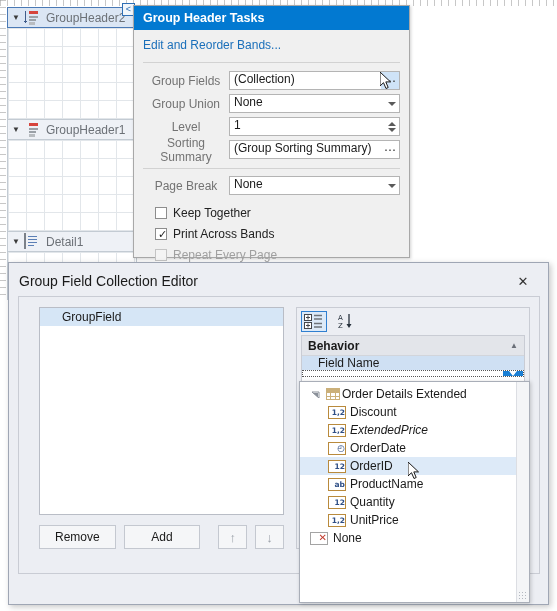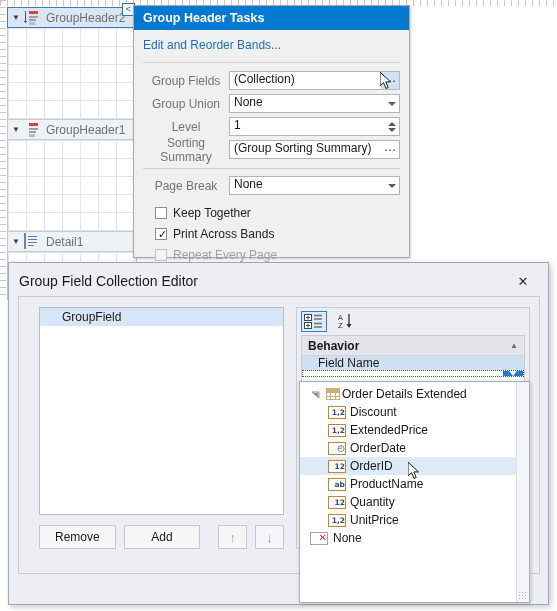--- a/index.html
+++ b/index.html
@@ -479,21 +479,21 @@
       <span class="dd-ico">
           <span class="fi num">1,2</span>
         </span>
       <span class="dd-txt" style="margin-left:4px;">Discount</span>
     </div>
 
     <div class="dd-item indent2">
       <span class="dd-ico">
           <span class="fi num">1,2</span>
         </span>
-      <span class="dd-txt" style="margin-left:4px;">ExtendedPrice</span>
+      <span class="dd-txt" style="margin-left:4px;font-style:italic;">ExtendedPrice</span>
     </div>
 
     <div class="dd-item indent2">
       <span class="dd-ico">
           <span class="fi date">◴</span>
         </span>
       <span class="dd-txt" style="margin-left:4px;">OrderDate</span>
     </div>
 
     <div class="dd-item indent2 hl" style="padding-left:28px;">

